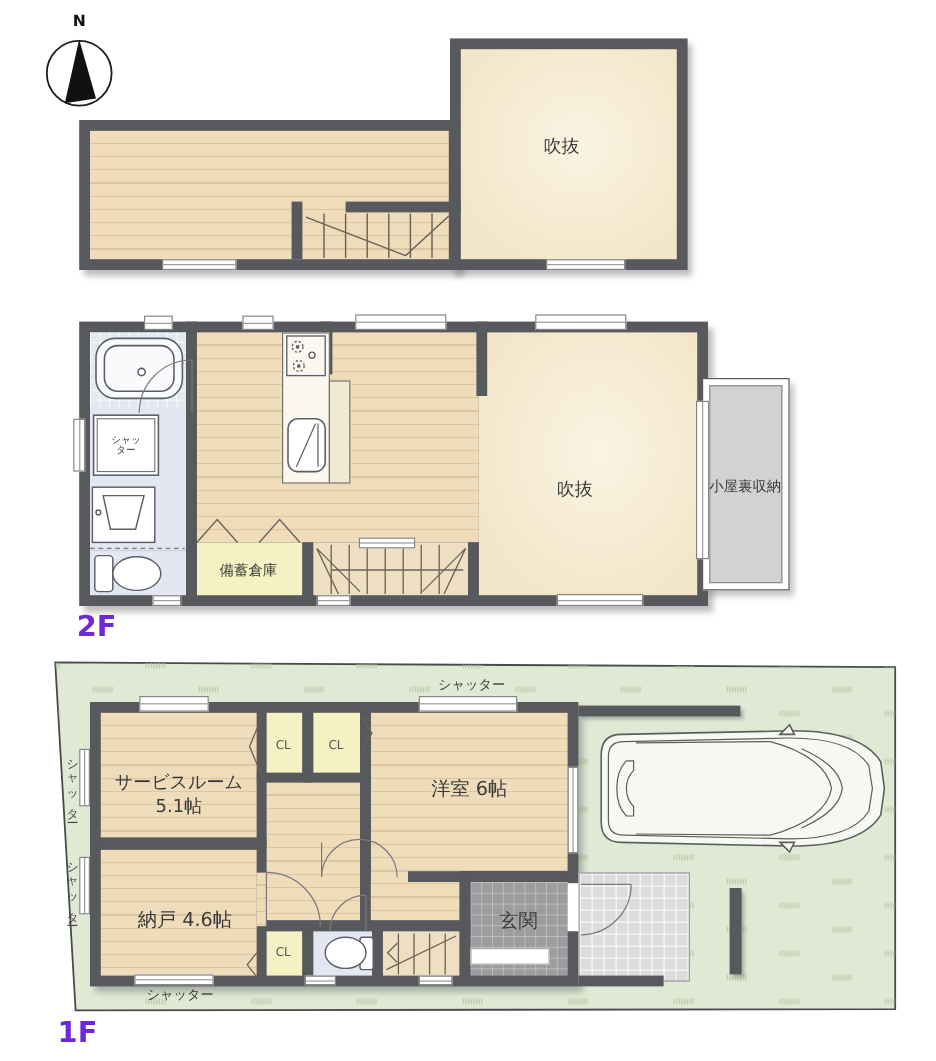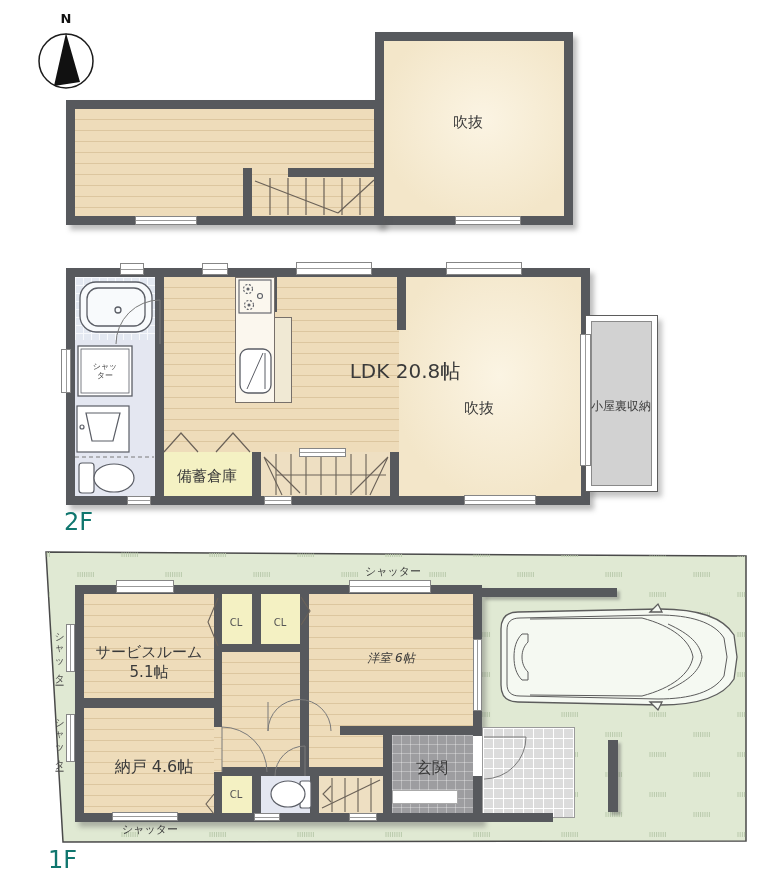--- a/index.html
+++ b/index.html
@@ -19,21 +19,21 @@
   .yellow{background:#f4f1c3;}
   .checker{background-color:#9d9da0;background-image:linear-gradient(rgba(255,255,255,.3) 1px,transparent 1px),linear-gradient(90deg,rgba(255,255,255,.3) 1px,transparent 1px);background-size:9px 9px;}
   .porch{background-color:#dcdcdc;background-image:linear-gradient(#ffffff 1px,transparent 1px),linear-gradient(90deg,#ffffff 1px,transparent 1px);background-size:10px 10px;border:1px solid #9a9a9a;}
   .white{background:#ffffff;}
   
   .win{position:absolute;background:#ffffff;border:1px solid #868686;z-index:5;box-sizing:border-box;}
   .winH{background-image:linear-gradient(#9a9a9a,#9a9a9a);background-repeat:no-repeat;background-size:100% 1px;background-position:0 50%;}
   .winV{background-image:linear-gradient(#9a9a9a,#9a9a9a);background-repeat:no-repeat;background-size:1px 100%;background-position:50% 0;}
   
   .lbl{position:absolute;transform:translate(-50%,-50%);white-space:nowrap;color:#3a3a3a;z-index:6;}
-  .lblL{position:absolute;color:#0f766e;font-weight:normal;z-index:6;}
+  .lblL{position:absolute;color:#6d28d9;font-weight:bold;z-index:6;}
   .vtext{position:absolute;writing-mode:vertical-rl;text-orientation:upright;color:#4a4a4a;z-index:6;letter-spacing:2px;}
   .overlay{position:absolute;left:0;top:0;z-index:4;pointer-events:none;}
   .sitewrap{position:absolute;left:28px;top:546px;z-index:0;}
 </style>
 </head>
 <body>
 
 <div class="canvas">
 
   <div class="sitewrap">
@@ -225,35 +225,34 @@
   <div class="win winV" style="left:66px;top:714px;width:9px;height:48px;"></div>
   <div class="win winH" style="left:112px;top:812px;width:66px;height:9px;"></div>
   <div class="win winH" style="left:254px;top:813px;width:26px;height:8px;"></div>
   <div class="win winH" style="left:349px;top:813px;width:28px;height:8px;"></div>
   <div class="win winV" style="left:473px;top:639px;width:9px;height:72px;"></div>
 
   <span class="lbl" style="left:66px;top:18px;font-size:13px;font-weight:bold;color:#111;">N</span>
 
   <span class="lbl" style="left:468px;top:122px;font-size:15px;">吹抜</span>
 
-  <span class="lbl" style="left:405px;top:371px;font-size:20px;">LDK 20.8帖</span>
   <span class="lbl" style="left:479px;top:408px;font-size:15px;">吹抜</span>
   <span class="lbl" style="left:621px;top:406px;font-size:12px;">小屋裏収納</span>
-  <span class="lbl" style="left:207px;top:476px;font-size:15px;">備蓄倉庫</span>
+  <span class="lbl" style="left:207px;top:476px;font-size:12px;">備蓄倉庫</span>
   <span class="lbl" style="left:105px;top:371px;font-size:8px;white-space:normal;width:27px;line-height:1.15;text-align:center;">シャッター</span>
   <span class="lblL" style="left:64px;top:508px;font-size:24px;">2F</span>
 
   <span class="lbl" style="left:393px;top:571px;font-size:11px;">シャッター</span>
   <span class="vtext" style="left:52px;top:626px;font-size:10px;">シャッター</span>
   <span class="vtext" style="left:52px;top:712px;font-size:10px;">シャッター</span>
   <span class="lbl" style="left:150px;top:829px;font-size:11px;">シャッター</span>
 
   <span class="lbl" style="left:149px;top:652px;font-size:15px;">サービスルーム</span>
   <span class="lbl" style="left:149px;top:672px;font-size:15px;">5.1帖</span>
   <span class="lbl" style="left:236px;top:622px;font-size:10px;color:#555;">CL</span>
   <span class="lbl" style="left:280px;top:622px;font-size:10px;color:#555;">CL</span>
   <span class="lbl" style="left:236px;top:794px;font-size:10px;color:#555;">CL</span>
-  <span class="lbl" style="left:391px;top:658px;font-size:12px;font-style:italic;">洋室 6帖</span>
+  <span class="lbl" style="left:391px;top:658px;font-size:16px;">洋室 6帖</span>
   <span class="lbl" style="left:154px;top:767px;font-size:16px;">納戸 4.6帖</span>
   <span class="lbl" style="left:432px;top:768px;font-size:16px;">玄関</span>
   <span class="lblL" style="left:48px;top:846px;font-size:24px;">1F</span>
 
 </div>
 
 </body></html>

